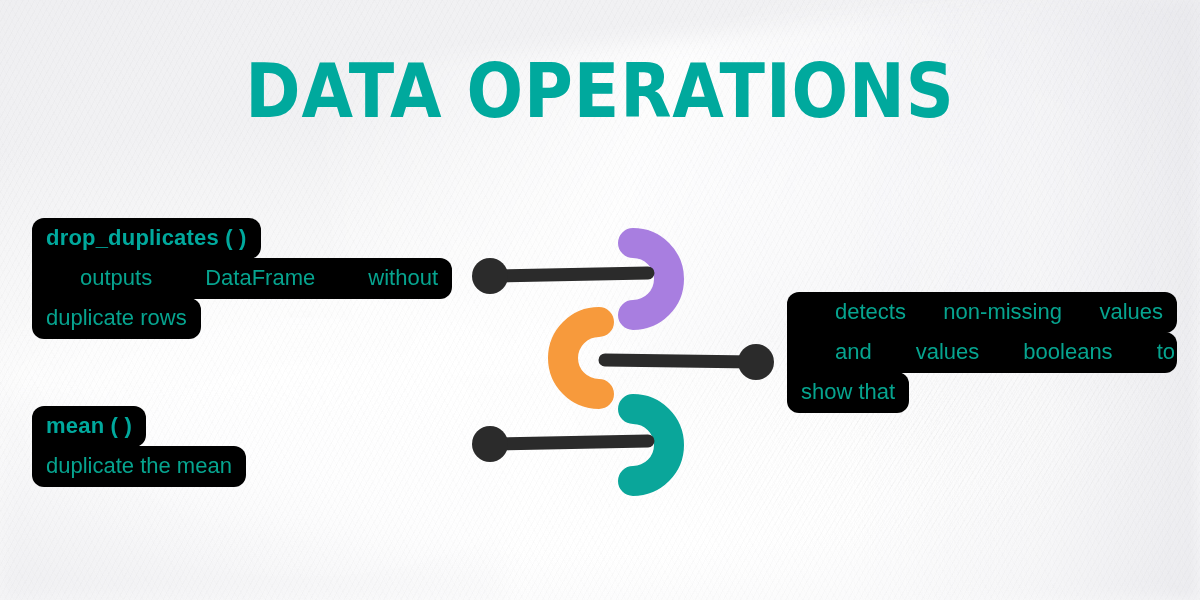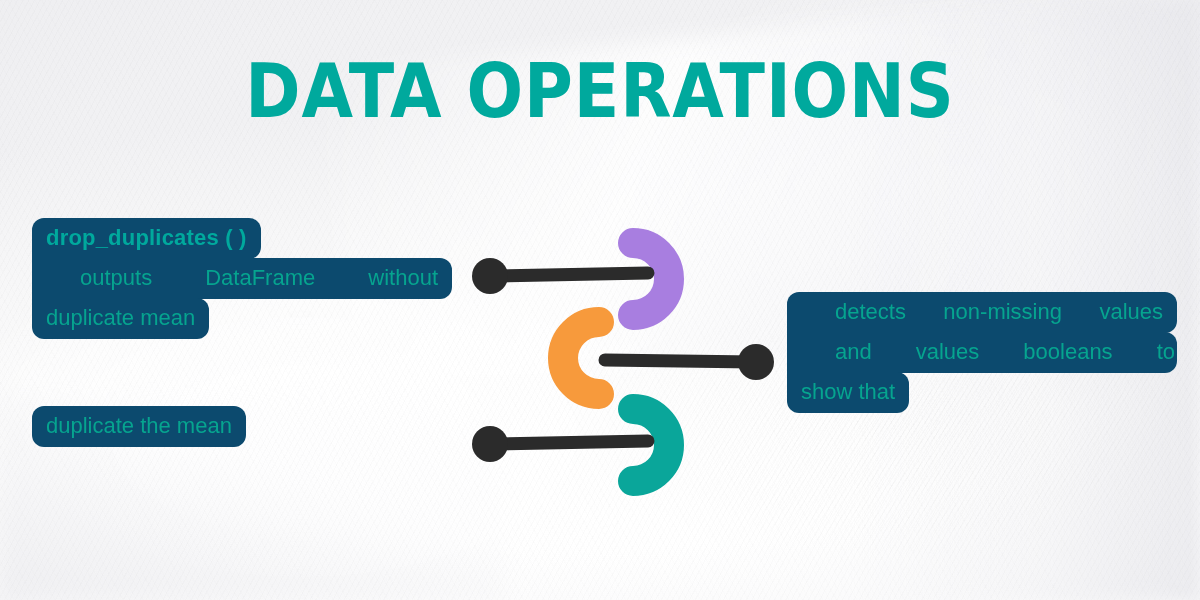--- a/index.html
+++ b/index.html
@@ -98,21 +98,21 @@
     color:#00a99d;
     transform:scaleX(.90);
     white-space:nowrap;
   }
 
   
   .block { position:absolute; }
   .block .ln {
     display:block;
     width:max-content;
-    background:#0c4a6e;
+    background:#000000;
     color:#06a48f;
     font-size:22px;
     line-height:1.0;
     padding:9px 14px 10px 14px;
     white-space:pre;
     font-family:"Liberation Sans", sans-serif;
   }
   .block .ln.head {
     font-weight:bold;
     color:#00a99d;
@@ -182,24 +182,25 @@
     </g>
   </svg>
 
   <div class="block left" style="left:32px; top:218px;">
     <span class="ln head">drop_duplicates ( )</span>
     <span class="ln just" style="width:420px;">
       <span>outputs</span>
       <span>DataFrame</span>
       <span>without</span>
     </span>
-    <span class="ln">duplicate mean</span>
+    <span class="ln">duplicate rows</span>
   </div>
 
   <div class="block left" style="left:32px; top:406px;">
+    <span class="ln head">mean ( )</span>
     <span class="ln">duplicate the mean</span>
   </div>
 
   <div class="block right" style="left:787px; top:292px;">
     <span class="ln just" style="width:390px;">
       <span>detects</span>
       <span>non-missing</span>
       <span>values</span>
     </span>
     <span class="ln just" style="width:390px;">

